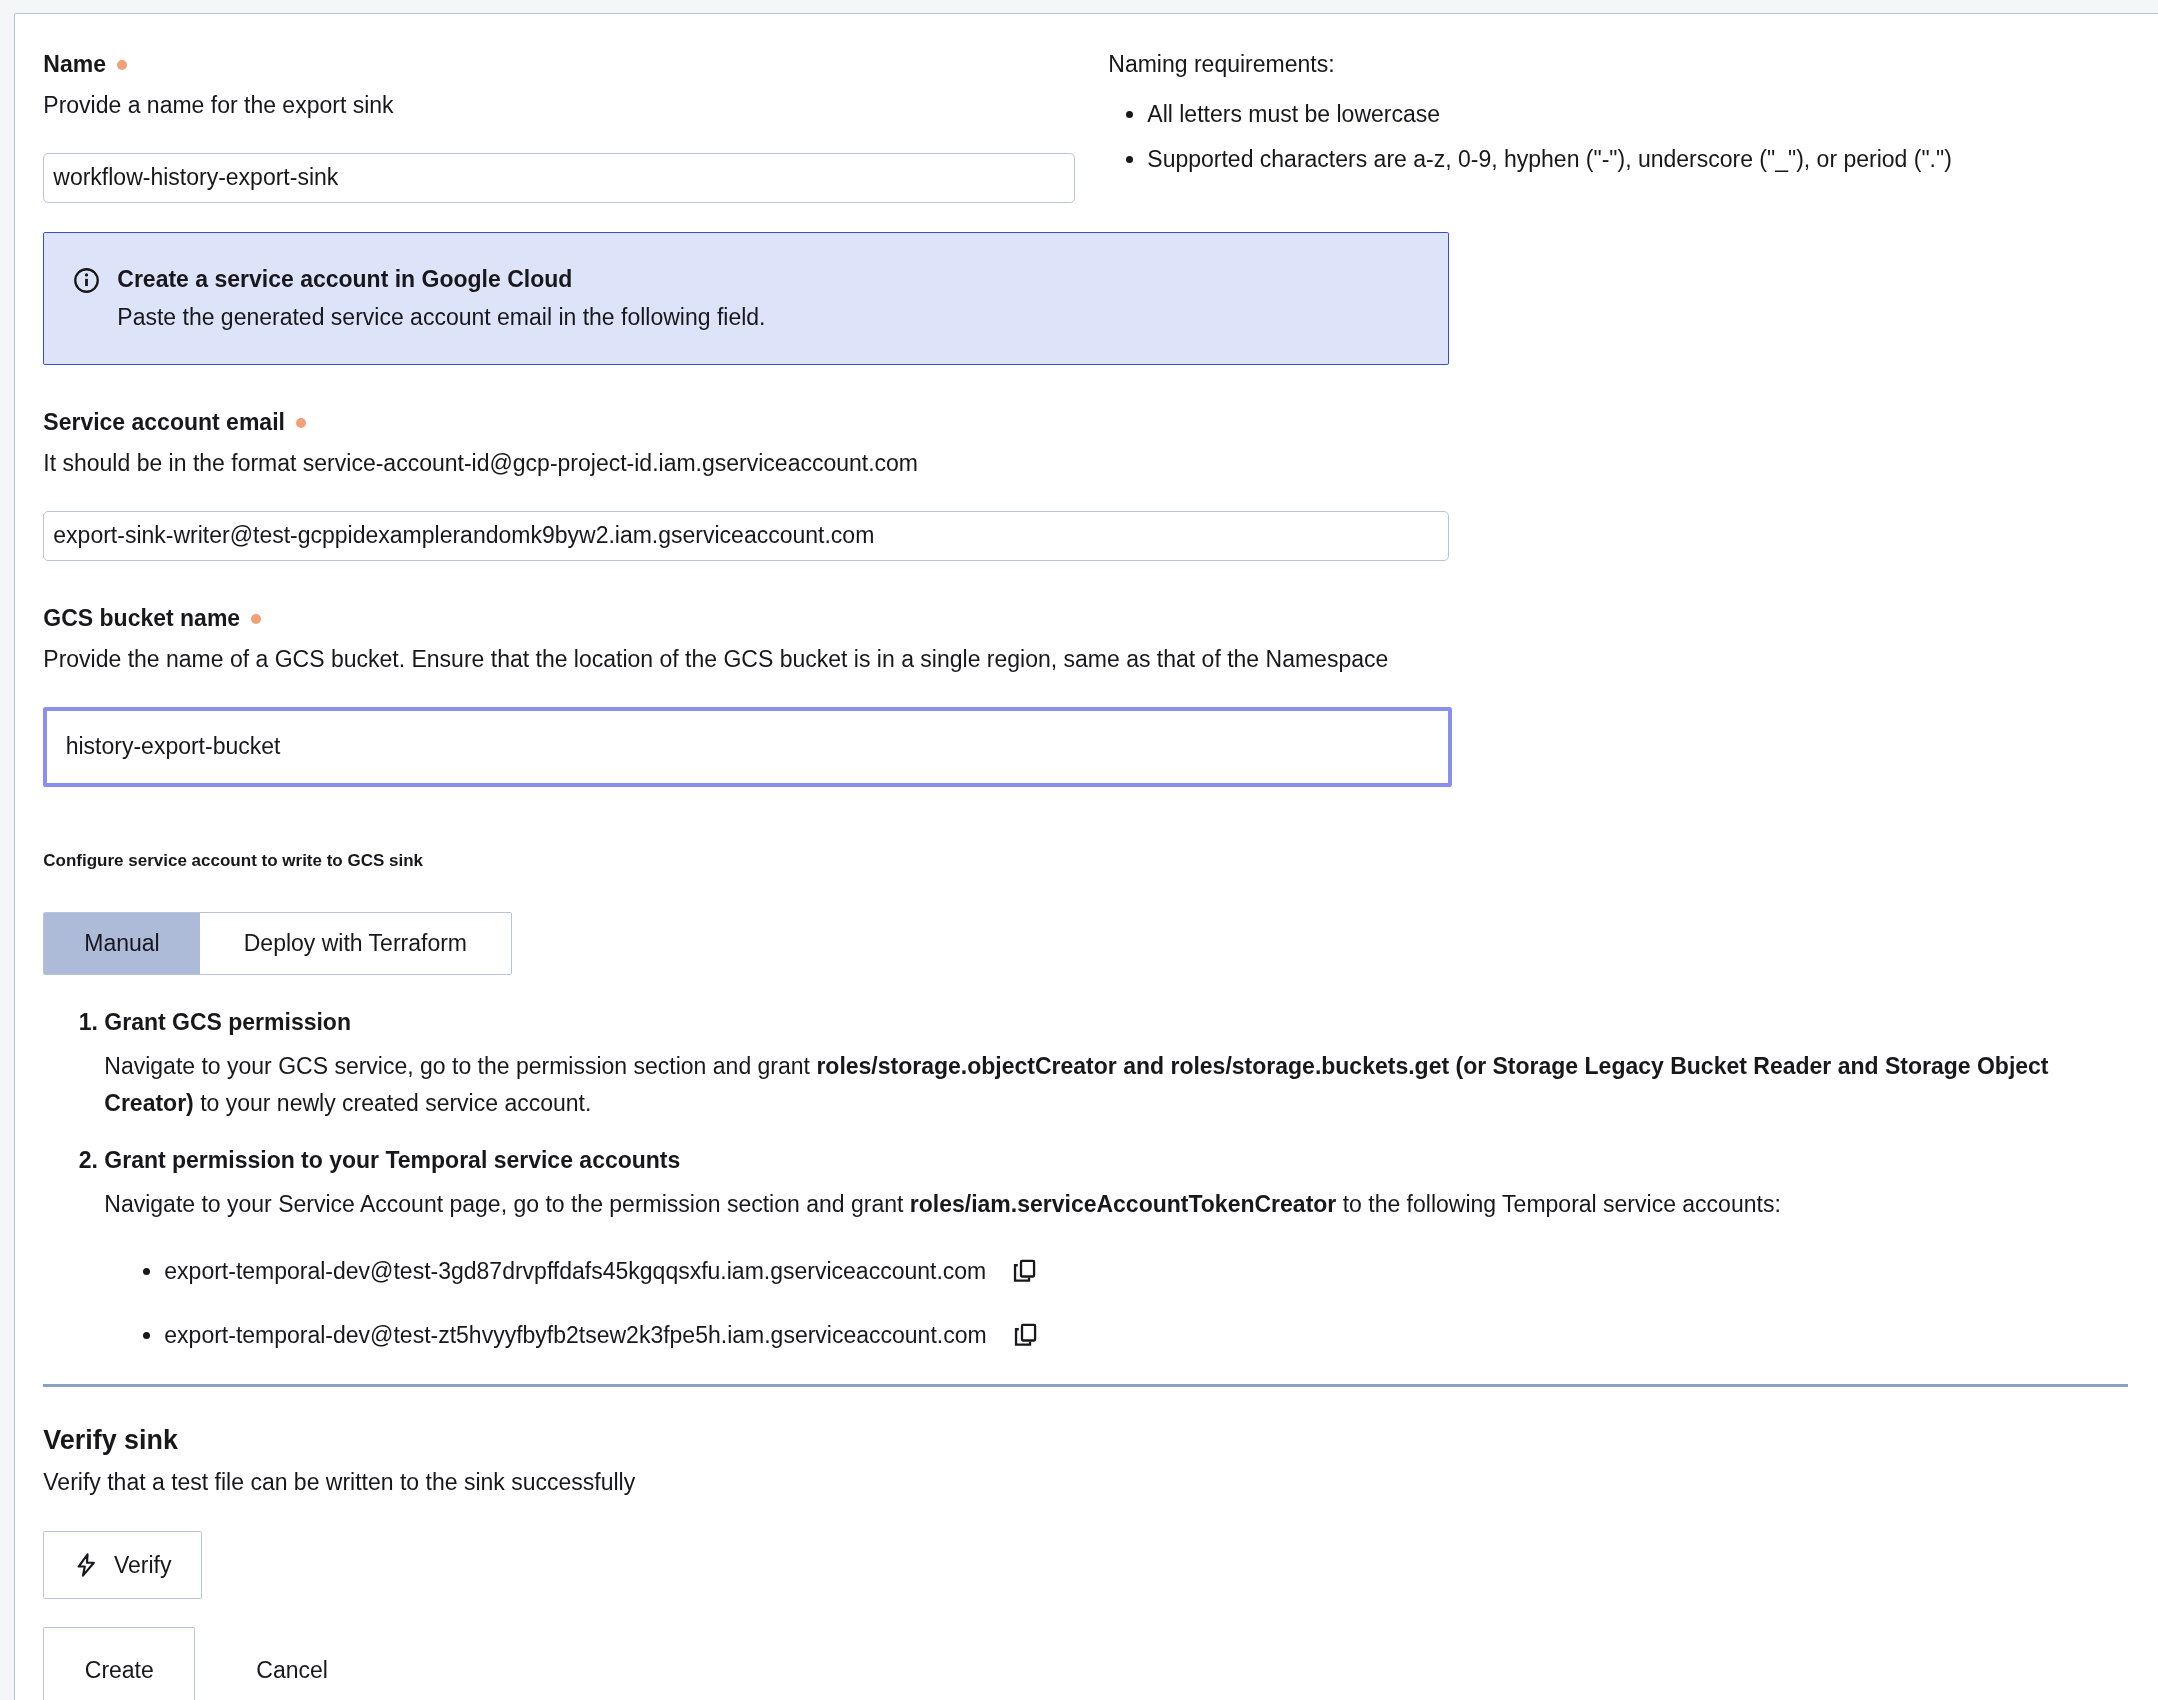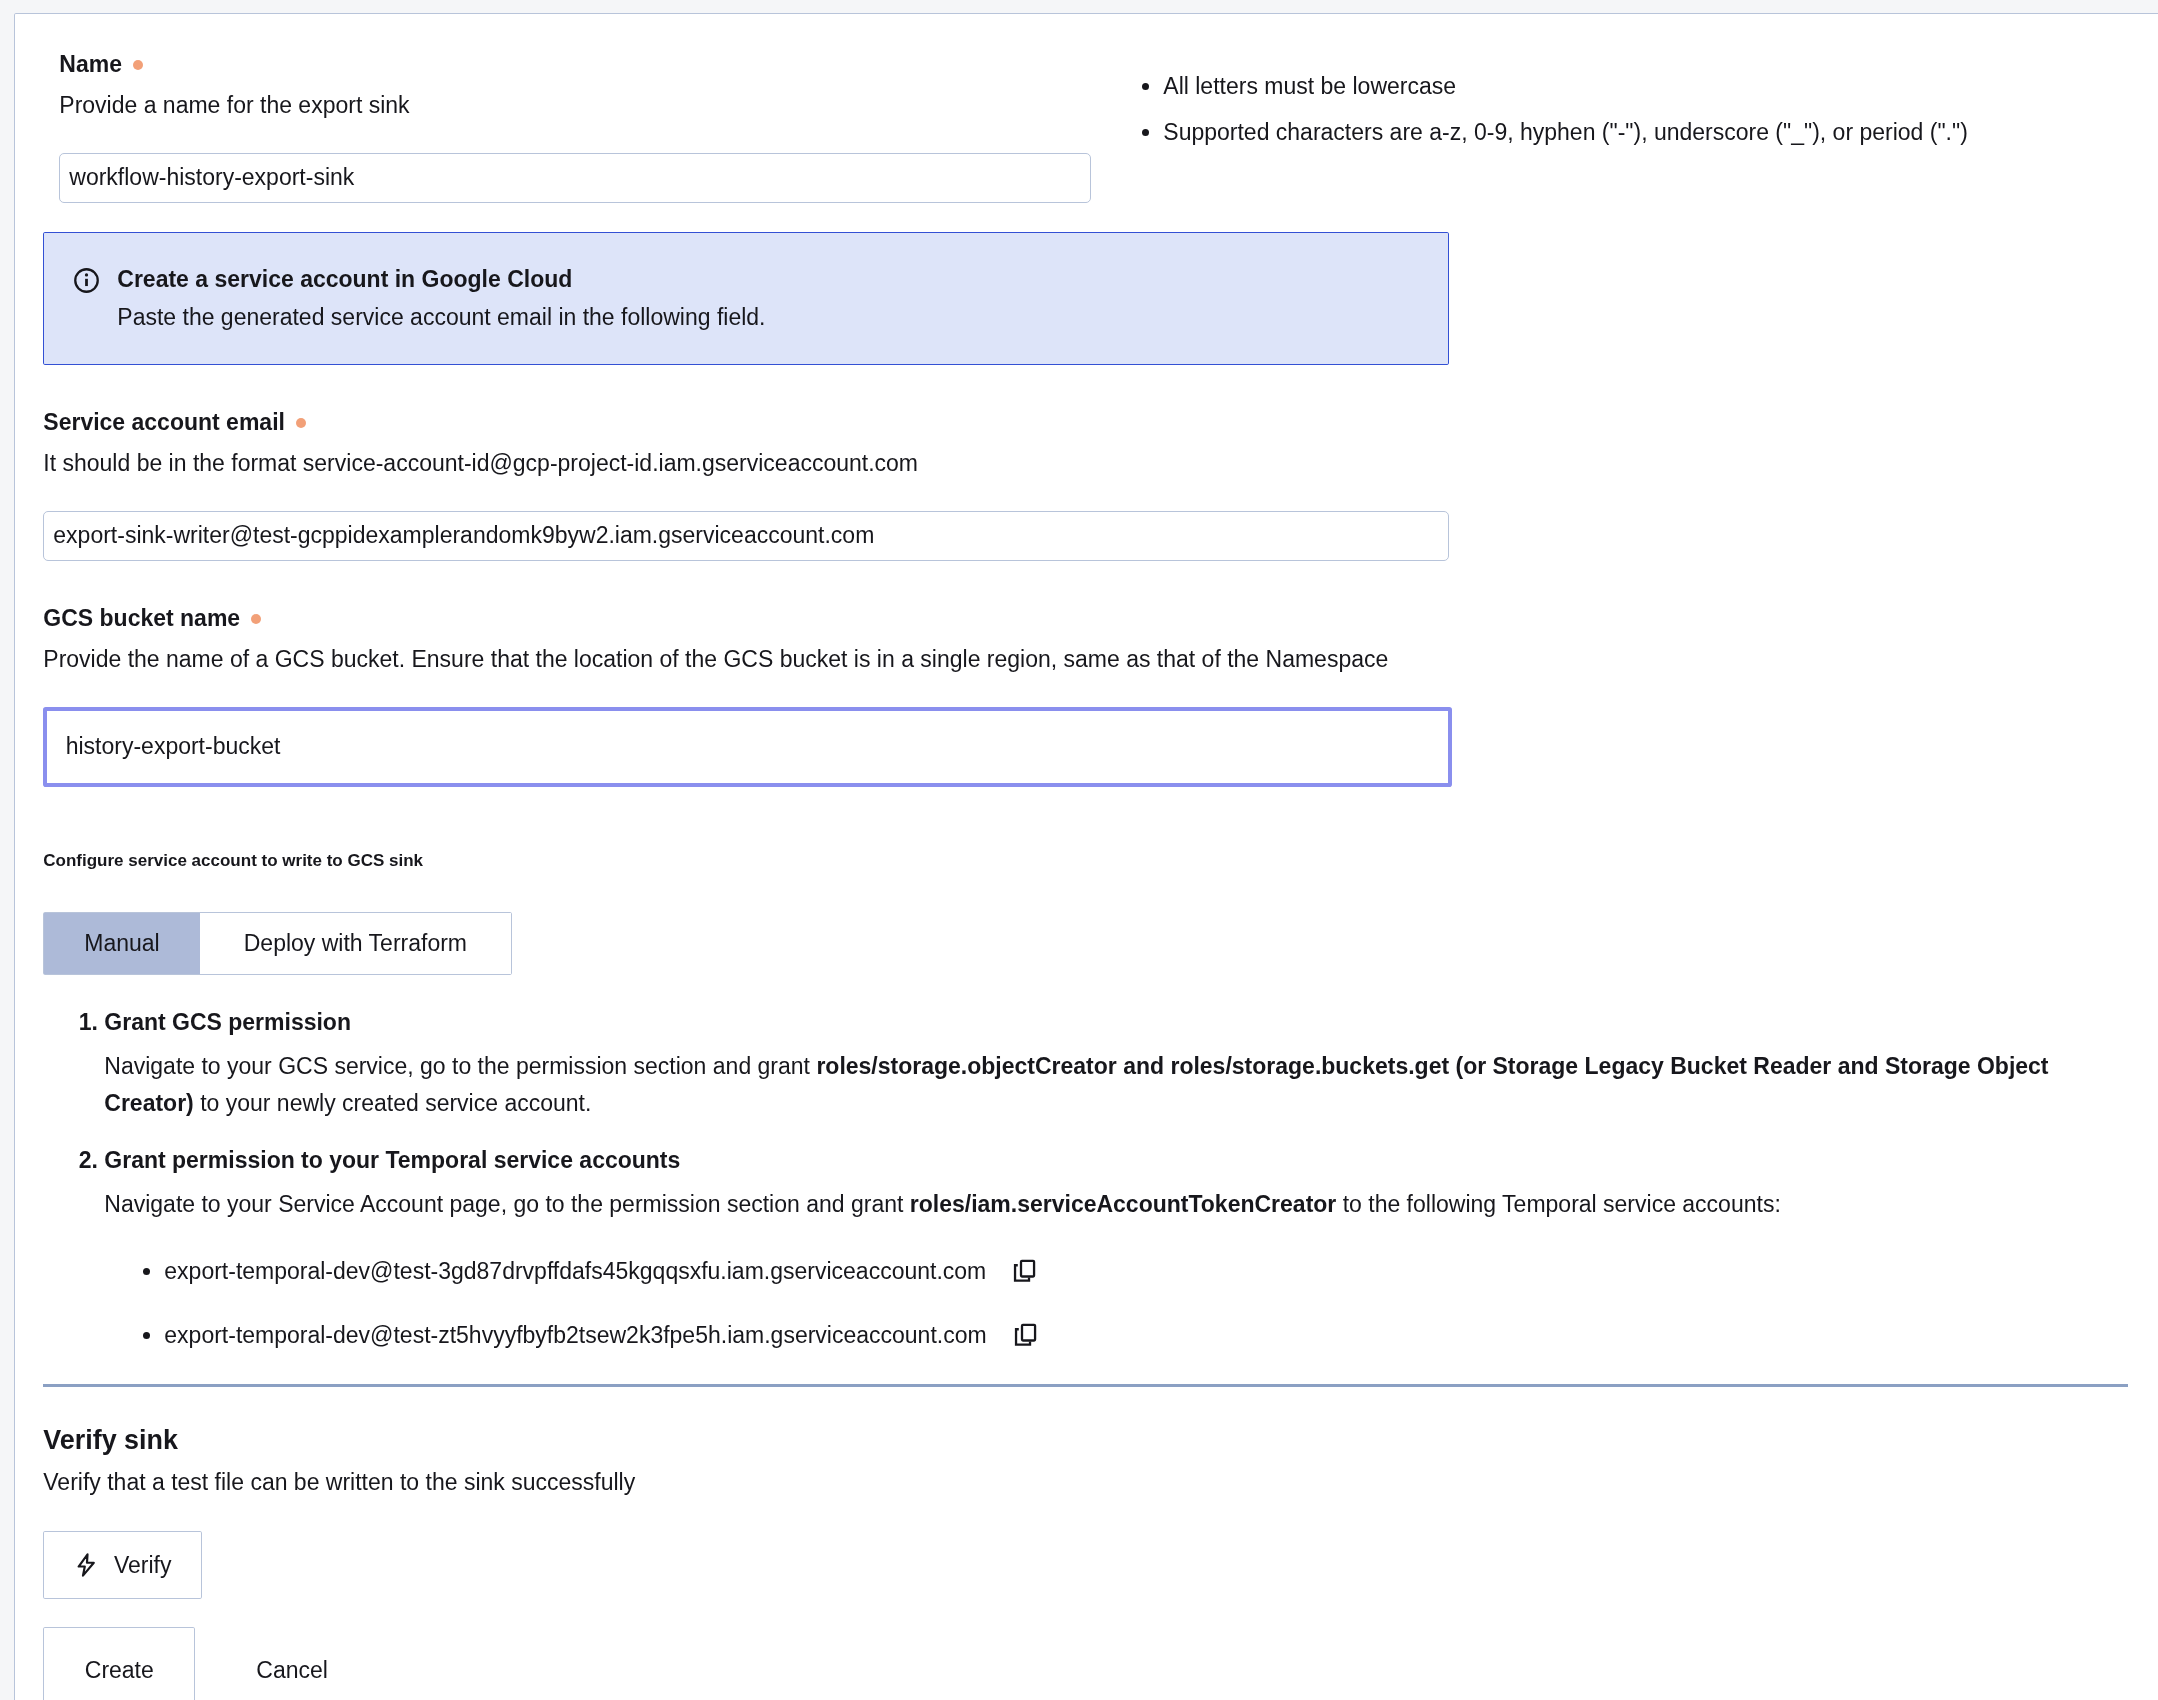--- a/index.html
+++ b/index.html
@@ -42,21 +42,21 @@
     width: 100%;
   }
   .text-input.focused {
     border: 4.6px solid #8a8fee;
     border-radius: 2.8px;
     padding: 0 18.4px;
   }
 
   
   .top-row { display: flex; align-items: flex-start; }
-  .col-left { flex: 0 0 1032px; margin-left: 16px; }
+  .col-left { flex: 0 0 1032px; }
   .col-left .text-input { width: 1032px; }
   .col-right { flex: 1 1 auto; padding-left: 33px; }
   .col-right .req-title { line-height: 27.5px; }
   .col-right ul { margin-top: 22px; padding-left: 39px; }
   .col-right li { line-height: 27.5px; margin-bottom: 18.4px; }
 
   
   .info-banner {
     margin-top: 29px;
     width: 1406px;
@@ -162,20 +162,21 @@
   <div class="top-row">
     <div class="col-left">
       <div class="label-row">
         <span class="field-label">Name</span>
         <span class="req-dot"></span>
       </div>
       <p class="field-desc">Provide a name for the export sink</p>
       <input class="text-input" type="text" value="workflow-history-export-sink" style="">
     </div>
     <div class="col-right">
+      <p class="req-title">Naming requirements:</p>
       <ul>
         <li>All letters must be lowercase</li>
         <li>Supported characters are a-z, 0-9, hyphen ("-"), underscore ("_"), or period (".")</li>
       </ul>
     </div>
   </div>
 
   <div class="info-banner">
     <span class="info-icon">
       <svg width="29" height="29" viewBox="0 0 24 24">

